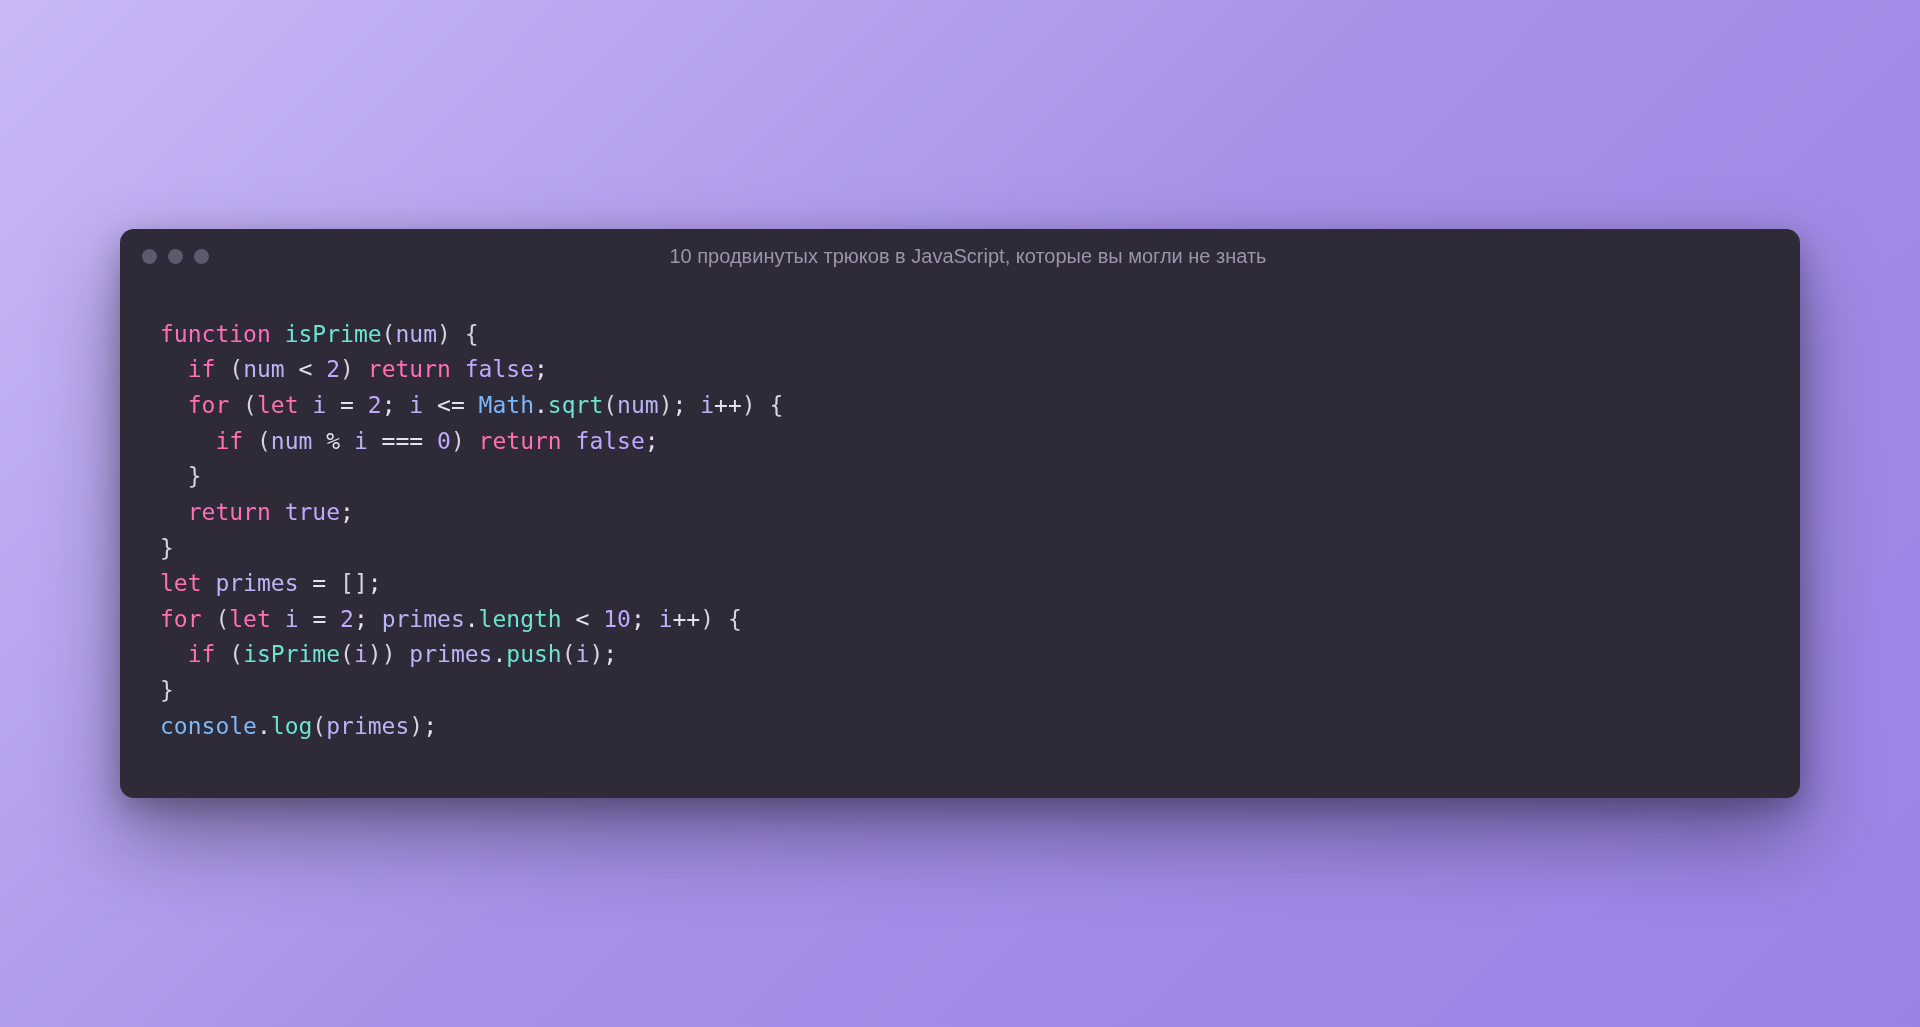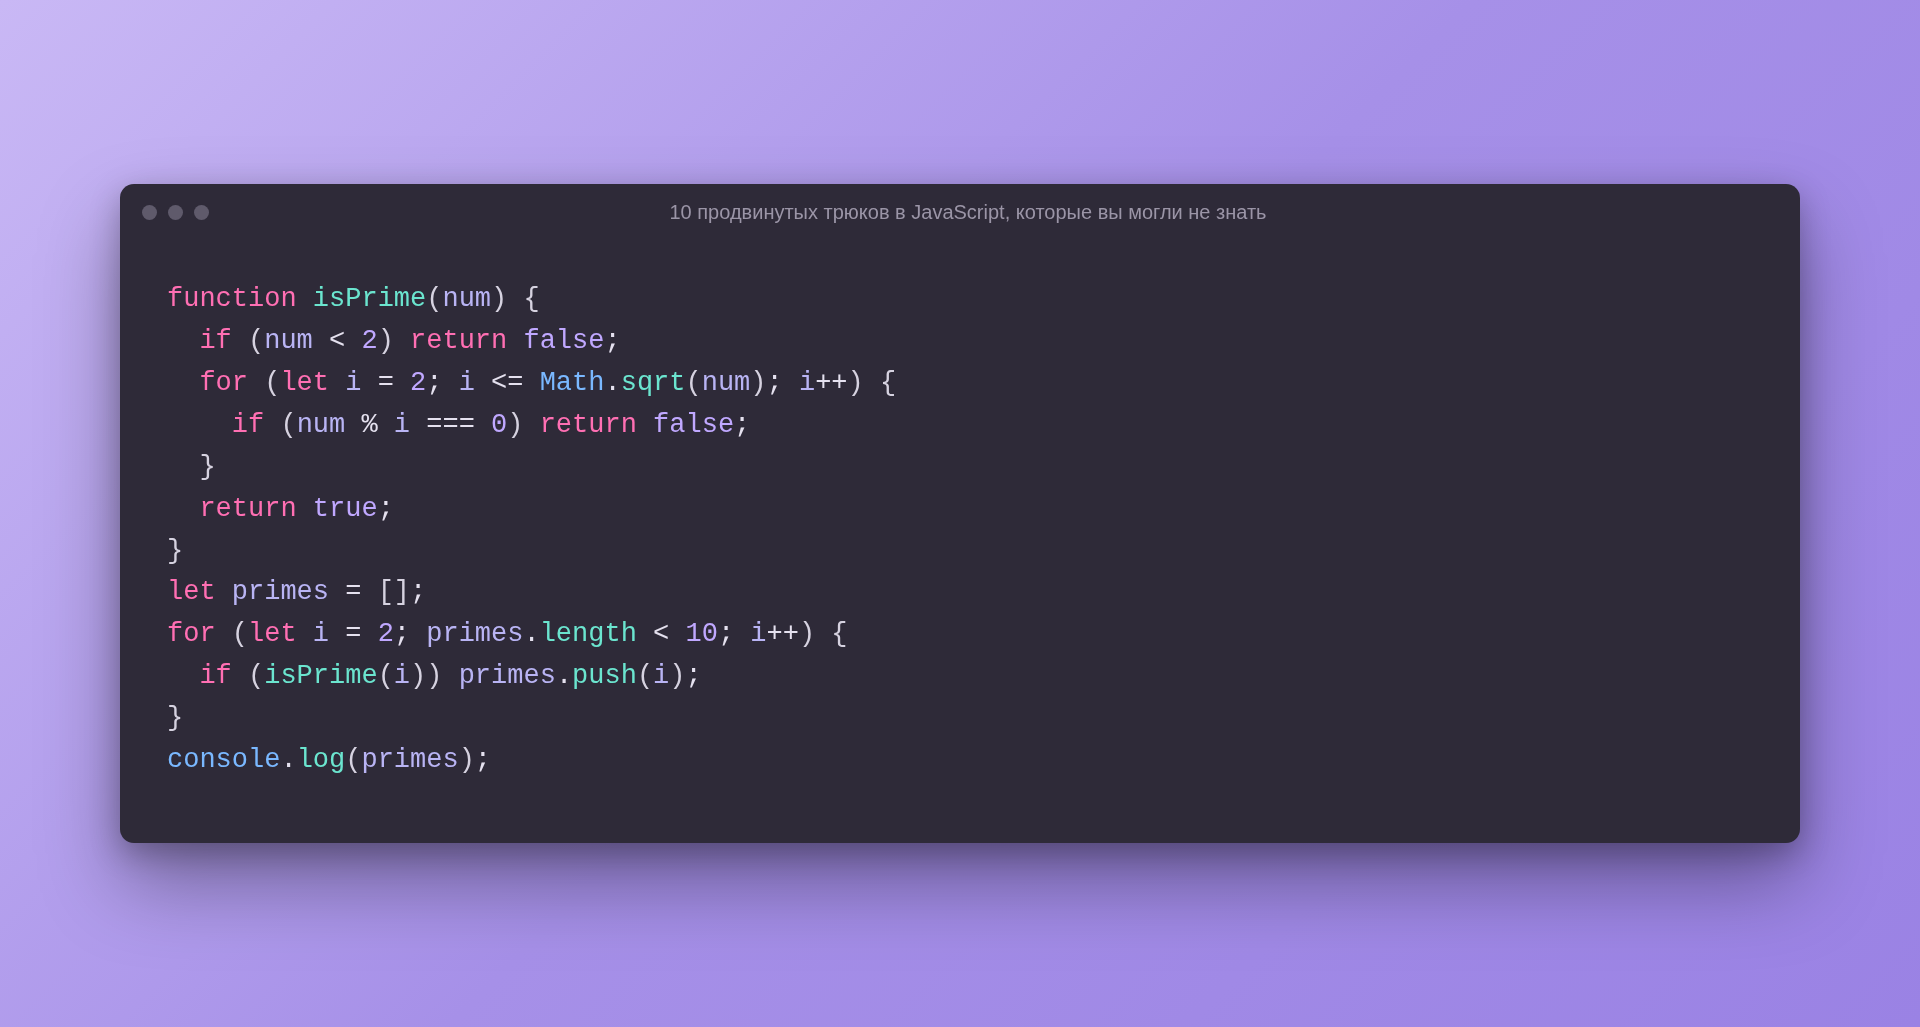--- a/index.html
+++ b/index.html
@@ -47,26 +47,25 @@
     text-align: center;
     color: #9b95a7;
     font-size: 20px;
     font-family: -apple-system, BlinkMacSystemFont, "Segoe UI", sans-serif;
     pointer-events: none;
   }
   .code-area {
     padding: 28px 36px 50px 36px;
   }
   pre.code {
-    margin: 11px;
-    font-size: 27px;
+    margin: 4px;
+    font-size: 23px;
     line-height: 1.55;
     white-space: pre;
     color: #d6d2e0;
-    font-family: Liberation Mono, monospace;
   }
   .tk-keyword   { color: #ff6fb3; }      
   .tk-func      { color: #6be5cf; }      
   .tk-param     { color: #b9b4f4; }      
   .tk-obj       { color: #7ab8ff; }      
   .tk-prop      { color: #6be5cf; }      
   .tk-op        { color: #e5e1ef; }      
   .tk-num       { color: #c0a8ff; }      
   .tk-bool      { color: #c0a8ff; }      
   .tk-brace     { color: #d6d2e0; }

